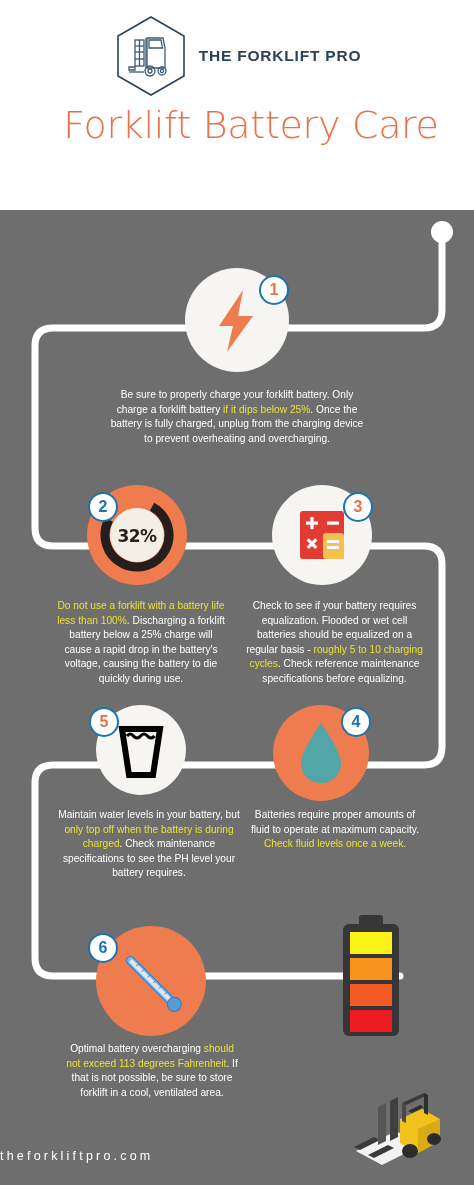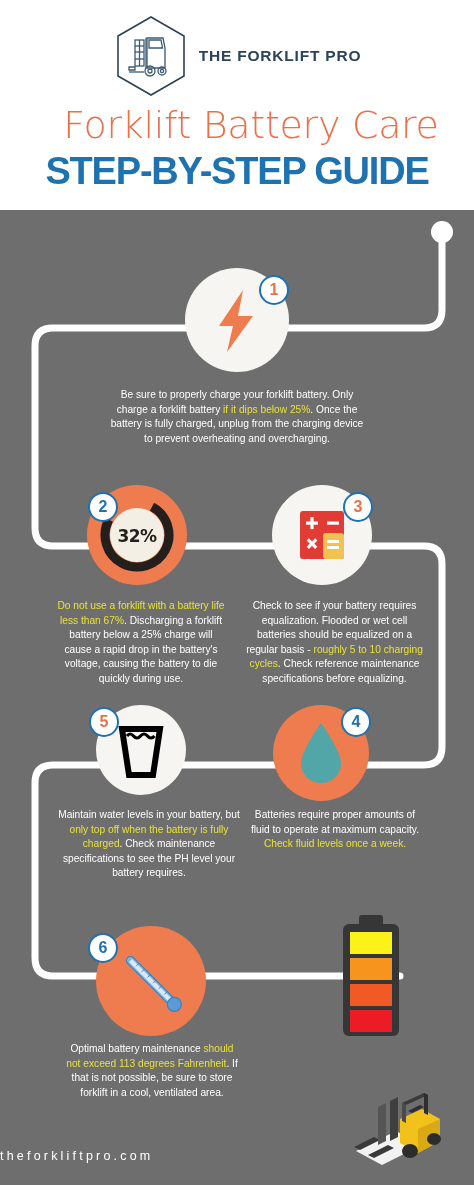--- a/index.html
+++ b/index.html
@@ -188,21 +188,20 @@
             <circle cx="49" cy="57" r="1.6"></circle>
 
             <line x1="33" y1="24" x2="33" y2="54"></line>
           </g>
         </svg>
       </div>
       <div class="logo-text">THE FORKLIFT PRO</div>
     </div>
 
     <div class="title-main">Forklift Battery Care</div>
-    <div class="title-sub">STEP-BY-STEP GUIDE</div>
   </div>
 
   <div class="body-area">
 
     <svg class="flow-svg" viewBox="0 0 474 975">
       <circle cx="442" cy="22" r="11" fill="#ffffff"></circle>
       <path d="M442 22
                L442 100
                Q442 118 424 118
                L53 118
@@ -236,21 +235,21 @@
       <svg width="100" height="100" viewBox="0 0 100 100">
         <circle cx="50" cy="50" r="32" fill="none" stroke="#241f1c" stroke-width="9" stroke-dasharray="151 50" transform="rotate(-62 50 50)"></circle>
         <circle cx="50" cy="50" r="27" fill="#f3efe4"></circle>
       </svg>
       <div class="gauge-label" style="top:41px;">32%</div>
     </div>
     <div class="badge badge-blue" style="left:88px; top:282px;">
       <span>2</span>
     </div>
     <div class="para" style="left:55px; top:389px; width:172px;">
-      <span class="hl">Do not use a forklift with a battery life less than 67%</span><span>. Discharging a forklift battery below a 25% charge will cause a rapid drop in the battery's voltage, causing the battery to die quickly during use.</span>
+      <span class="hl">Do not use a forklift with a battery life less than 100%</span><span>. Discharging a forklift battery below a 25% charge will cause a rapid drop in the battery's voltage, causing the battery to die quickly during use.</span>
     </div>
 
     <div class="node node-white" style="left:272px; top:275px; width:100px; height:100px; z-index:4;">
       <svg width="100" height="100" viewBox="0 0 100 100">
         <rect x="28" y="26" width="44" height="48" rx="3" fill="#e23b33"></rect>
         <rect x="51" y="48" width="21" height="26" rx="3" fill="#f2c14e"></rect>
 
         <rect x="34" y="36.5" width="12" height="3.2" fill="#ffffff"></rect>
         <rect x="38.4" y="32.1" width="3.2" height="12" fill="#ffffff"></rect>
 
@@ -273,21 +272,21 @@
     <div class="node node-white" style="left:96px; top:495px; width:90px; height:90px; z-index:4;">
       <svg width="90" height="90" viewBox="0 0 90 90">
         <path d="M26 24 L64 24 L57 70 L33 70 Z" fill="none" stroke="#000000" stroke-width="6"></path>
         <path d="M31 31 Q34 27 37.5 31 Q41 35 44.5 31 Q48 27 51.5 31 Q55 35 58.5 31" fill="none" stroke="#000000" stroke-width="3.2"></path>
       </svg>
     </div>
     <div class="badge badge-orange" style="left:89px; top:497px;">
       <span>5</span>
     </div>
     <div class="para" style="left:58px; top:598px; width:182px;">
-      <span>Maintain water levels in your battery, but </span><span class="hl">only top off when the battery is fully charged</span><span>. Check maintenance specifications to see the PH level your battery requires.</span>
+      <span>Maintain water levels in your battery, but </span><span class="hl">only top off when the battery is during charged</span><span>. Check maintenance specifications to see the PH level your battery requires.</span>
     </div>
 
     <div class="node node-orange" style="left:273px; top:495px; width:96px; height:96px; z-index:4;">
       <svg width="96" height="96" viewBox="0 0 96 96">
         <path d="M48 18 C48 18 68 46 68 58 C68 70 59 78 48 78 C37 78 28 70 28 58 C28 46 48 18 48 18 Z" fill="#52a6a8"></path>
       </svg>
     </div>
     <div class="badge badge-blue" style="left:341px; top:497px;">
       <span>4</span>
     </div>
@@ -309,21 +308,21 @@
             <line x1="55" y1="66" x2="59" y2="66"></line>
             <line x1="55" y1="74" x2="59" y2="74"></line>
           </g>
         </g>
       </svg>
     </div>
     <div class="badge badge-blue" style="left:88px; top:723px;">
       <span>6</span>
     </div>
     <div class="para" style="left:66px; top:832px; width:172px;">
-      <span>Optimal battery maintenance </span><span class="hl">should not exceed 113 degrees Fahrenheit</span><span>. If that is not possible, be sure to store forklift in a cool, ventilated area.</span>
+      <span>Optimal battery overcharging </span><span class="hl">should not exceed 113 degrees Fahrenheit</span><span>. If that is not possible, be sure to store forklift in a cool, ventilated area.</span>
     </div>
 
     <div style="position:absolute; left:337px; top:705px; width:68px; height:125px; z-index:5;">
       <svg width="68" height="125" viewBox="0 0 68 125">
         <rect x="22" y="0" width="24" height="12" rx="3" fill="#363636"></rect>
         <rect x="6" y="9" width="56" height="112" rx="6" fill="#363636"></rect>
         <rect x="13" y="17" width="42" height="22" fill="#fbf219"></rect>
         <rect x="13" y="43" width="42" height="22" fill="#f6941e"></rect>
         <rect x="13" y="69" width="42" height="22" fill="#f15a24"></rect>
         <rect x="13" y="95" width="42" height="22" fill="#ed1c24"></rect>

